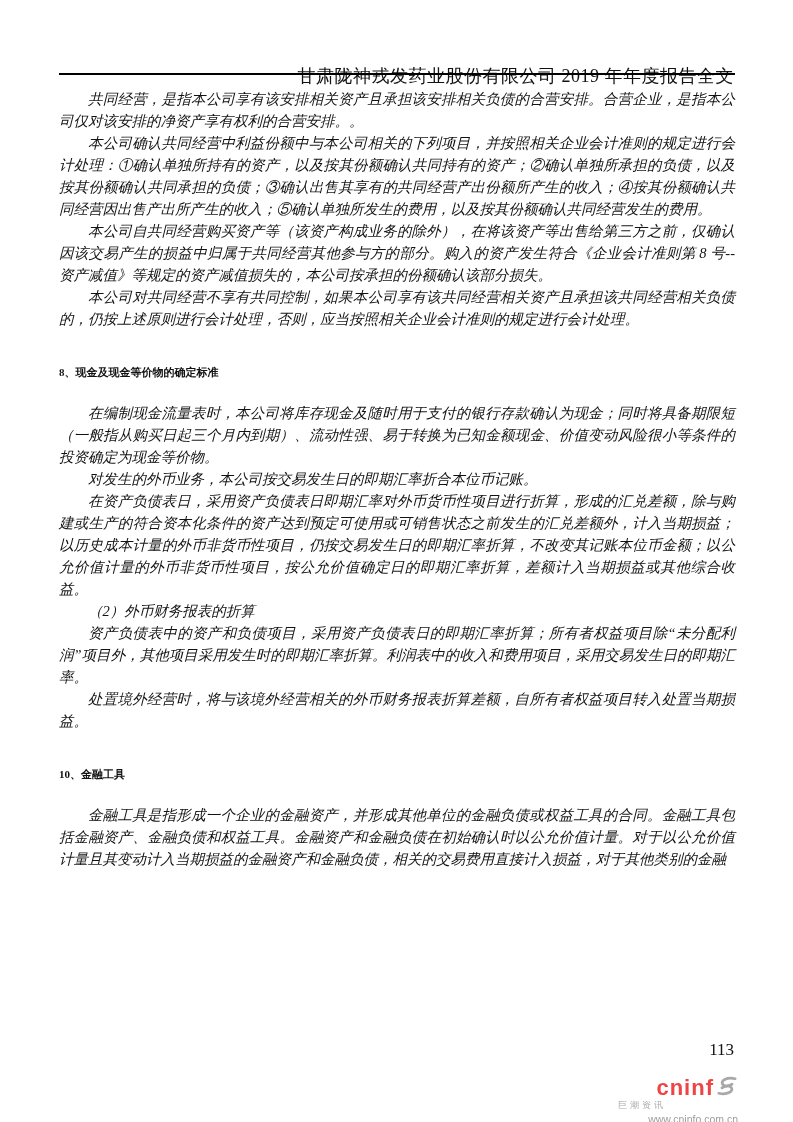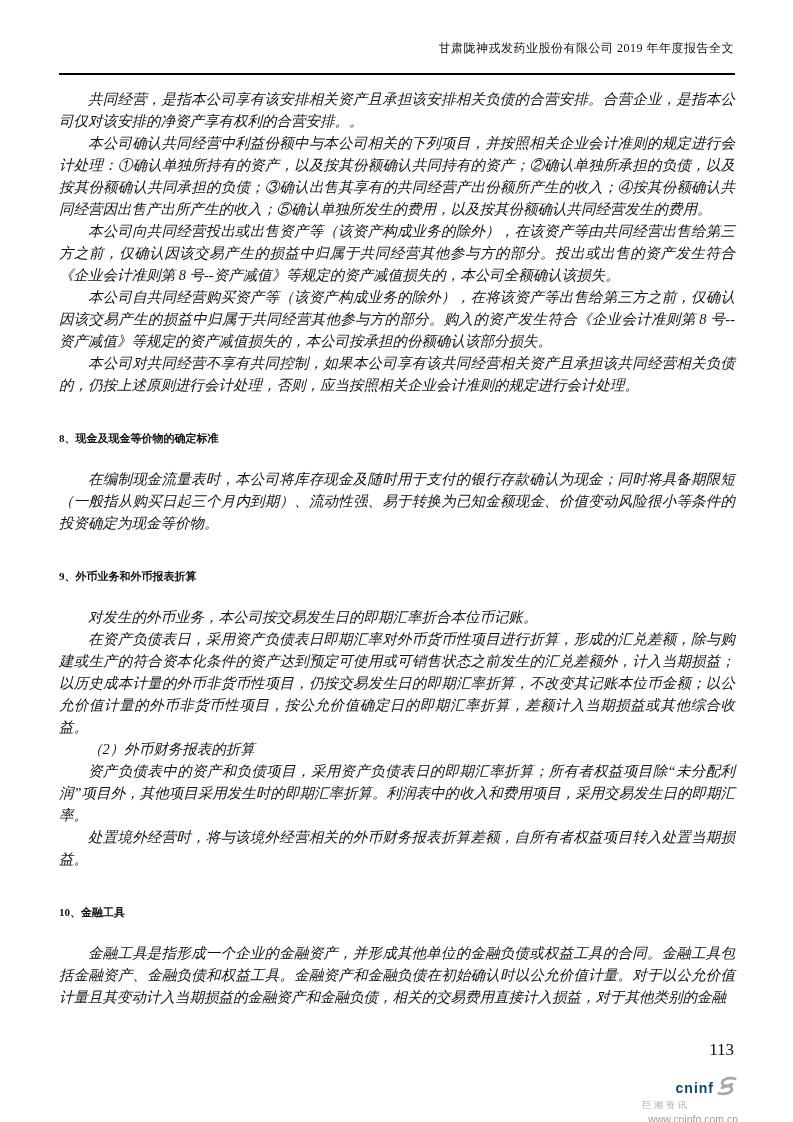--- a/index.html
+++ b/index.html
@@ -6,22 +6,22 @@
   body {
     width: 793px; height: 1122px;
     background: #ffffff;
     position: relative;
     font-family: "Liberation Serif", "DejaVu Serif", serif;
     color: #121212;
     overflow: hidden;
   }
   .page-header {
     position: absolute;
-    top: 40px; right: 59px;
-    font-size: 12px;
+    top: 64px; right: 59px;
+    font-size: 18px;
     letter-spacing: 0.5px;
     white-space: nowrap;
   }
   .header-rule {
     position: absolute;
     top: 73px; left: 59px;
     width: 676px; height: 2px;
     background: #000000;
   }
   .doc {
@@ -53,56 +53,53 @@
     user-select: none;
   }
   .cninfo-top {
     display: flex;
     align-items: center;
     justify-content: flex-end;
   }
   .cninfo-text {
     font-family: "Liberation Sans", sans-serif;
     font-weight: bold;
-    font-size: 14px;
+    font-size: 22px;
     letter-spacing: 1px;
-    color: #0c4a6e;
+    color: #ef4444;
     line-height: 18px;
   }
   .cninfo-icon { margin-left: 2px; display: inline-block; }
   .cninfo-cn {
     font-size: 9px;
     letter-spacing: 3px;
     color: #ababab;
-    text-align: center;
     margin: -1px 24px 1px 0;
   }
   .cninfo-url {
     font-family: "Liberation Sans", sans-serif;
     font-size: 10.5px;
     color: #9d9d9d;
     text-align: right;
     white-space: nowrap;
   }
 </style>
 </head>
 <body>
 
 <div class="page-header">甘肃陇神戎发药业股份有限公司 2019 年年度报告全文</div>
 <div class="header-rule"></div>
 
 <div class="doc" id="doc-body">
     <p class="para">共同经营，是指本公司享有该安排相关资产且承担该安排相关负债的合营安排。合营企业，是指本公司仅对该安排的净资产享有权利的合营安排。。</p>
     <p class="para">本公司确认共同经营中利益份额中与本公司相关的下列项目，并按照相关企业会计准则的规定进行会计处理：①确认单独所持有的资产，以及按其份额确认共同持有的资产；②确认单独所承担的负债，以及按其份额确认共同承担的负债；③确认出售其享有的共同经营产出份额所产生的收入；④按其份额确认共同经营因出售产出所产生的收入；⑤确认单独所发生的费用，以及按其份额确认共同经营发生的费用。</p>
-    <p class="para">本公司向共同经营投出或出售资产等（该资产构成业务的除外），在该资产等由共同经营出售给第三方之前，仅确认因该交易产生的损益中归属于共同经营其他参与方的部分。投出或出售的资产发生符合《企业会计准则第 8 号--资产减值》等规定的资产减值损失的，本公司全额确认该损失。</p>
     <p class="para">本公司自共同经营购买资产等（该资产构成业务的除外），在将该资产等出售给第三方之前，仅确认因该交易产生的损益中归属于共同经营其他参与方的部分。购入的资产发生符合《企业会计准则第 8 号--资产减值》等规定的资产减值损失的，本公司按承担的份额确认该部分损失。</p>
     <p class="para">本公司对共同经营不享有共同控制，如果本公司享有该共同经营相关资产且承担该共同经营相关负债的，仍按上述原则进行会计处理，否则，应当按照相关企业会计准则的规定进行会计处理。</p>
     <h3 class="section-heading">8、现金及现金等价物的确定标准</h3>
     <p class="para">在编制现金流量表时，本公司将库存现金及随时用于支付的银行存款确认为现金；同时将具备期限短（一般指从购买日起三个月内到期）、流动性强、易于转换为已知金额现金、价值变动风险很小等条件的投资确定为现金等价物。</p>
-    <h3 class="section-heading">9、外币业务和外币报表折算</h3>
     <p class="para">对发生的外币业务，本公司按交易发生日的即期汇率折合本位币记账。</p>
     <p class="para">在资产负债表日，采用资产负债表日即期汇率对外币货币性项目进行折算，形成的汇兑差额，除与购建或生产的符合资本化条件的资产达到预定可使用或可销售状态之前发生的汇兑差额外，计入当期损益；以历史成本计量的外币非货币性项目，仍按交易发生日的即期汇率折算，不改变其记账本位币金额；以公允价值计量的外币非货币性项目，按公允价值确定日的即期汇率折算，差额计入当期损益或其他综合收益。</p>
     <p class="para">（2）外币财务报表的折算</p>
     <p class="para">资产负债表中的资产和负债项目，采用资产负债表日的即期汇率折算；所有者权益项目除“未分配利润”项目外，其他项目采用发生时的即期汇率折算。利润表中的收入和费用项目，采用交易发生日的即期汇率。</p>
     <p class="para">处置境外经营时，将与该境外经营相关的外币财务报表折算差额，自所有者权益项目转入处置当期损益。</p>
     <h3 class="section-heading">10、金融工具</h3>
     <p class="para">金融工具是指形成一个企业的金融资产，并形成其他单位的金融负债或权益工具的合同。金融工具包括金融资产、金融负债和权益工具。金融资产和金融负债在初始确认时以公允价值计量。对于以公允价值计量且其变动计入当期损益的金融资产和金融负债，相关的交易费用直接计入损益，对于其他类别的金融</p>
   </div>
 
 <div class="page-number">113</div>

